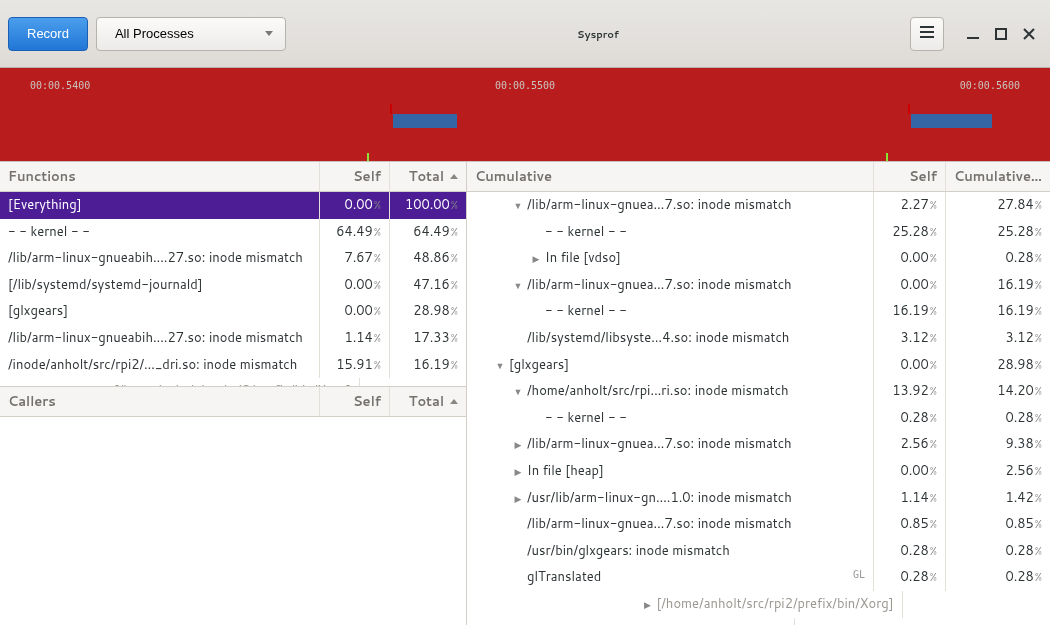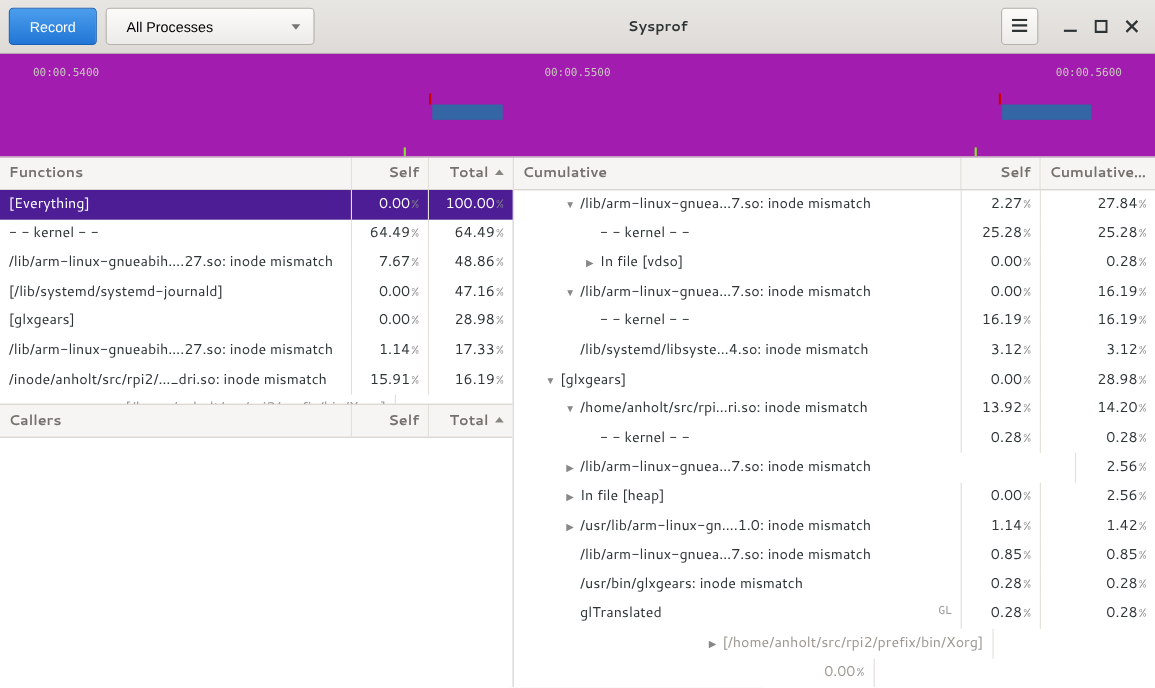--- a/index.html
+++ b/index.html
@@ -11,21 +11,21 @@
     width: 1050px;
     height: 625px;
     overflow: hidden;
     display: flex;
     flex-direction: column;
   }
   
   .headerbar {
     background: linear-gradient(#e8e6e3, #dedbd7);
     border-bottom: 1px solid #b6b2ac;
-    height: 49px;
+    height: 68px;
     display: flex;
     align-items: center;
     padding: 0 8px;
     gap: 8px;
   }
   .btn {
     border: 1px solid #b6b2ac;
     border-radius: 4px;
     background: linear-gradient(#fcfbfa, #edebe9);
     height: 34px;
@@ -56,21 +56,21 @@
     border-right: 4px solid transparent;
     border-top: 5px solid #777;
   }
   .title-block {
     flex: 1;
     text-align: center;
     overflow: hidden;
   }
   .title-block .title {
     font-weight: 700;
-    font-size: 13px;
+    font-size: 10px;
   }
   .title-block .subtitle {
     font-size: 11px;
     color: #777;
     white-space: nowrap;
     overflow: hidden;
     text-overflow: ellipsis;
   }
   .icon-btn {
     width: 34px; height: 34px;
@@ -89,21 +89,21 @@
     width: 14px; height: 14px;
     display: inline-flex;
     align-items: center;
     justify-content: center;
     font-size: 14px;
     color: #2e3436;
     cursor: pointer;
   }
   
   .timeline {
-    background: #a21caf;
+    background: #b91c1c;
     border-bottom: 1px solid #c7c2bc;
     height: 94px;
     position: relative;
     overflow: hidden;
   }
   .time-labels {
     color: #c9c4bf;
     font-family: monospace;
     font-size: 10px;
     position: absolute;
@@ -374,20 +374,21 @@
           <div class="col col-cum">14.20<span class="pct-dim">%</span></div>
         </div>
         <div class="row">
           <div class="col col-name" style="padding-left:64px"><span class="expander"></span>- - kernel - -</div>
           <div class="col col-self-r">0.28<span class="pct-dim">%</span></div>
           <div class="col col-cum">0.28<span class="pct-dim">%</span></div>
         </div>
         <div class="row">
           <div class="col col-name" style="padding-left:46px"><span class="expander">▶</span>/lib/arm-linux-gnuea…7.so: inode mismatch</div>
           <div class="col col-self-r">2.56<span class="pct-dim">%</span></div>
+          <div class="col col-cum">9.38<span class="pct-dim">%</span></div>
         </div>
         <div class="row">
           <div class="col col-name" style="padding-left:46px"><span class="expander">▶</span>In file [heap]</div>
           <div class="col col-self-r">0.00<span class="pct-dim">%</span></div>
           <div class="col col-cum">2.56<span class="pct-dim">%</span></div>
         </div>
         <div class="row">
           <div class="col col-name" style="padding-left:46px"><span class="expander">▶</span>/usr/lib/arm-linux-gn….1.0: inode mismatch</div>
           <div class="col col-self-r">1.14<span class="pct-dim">%</span></div>
           <div class="col col-cum">1.42<span class="pct-dim">%</span></div>

